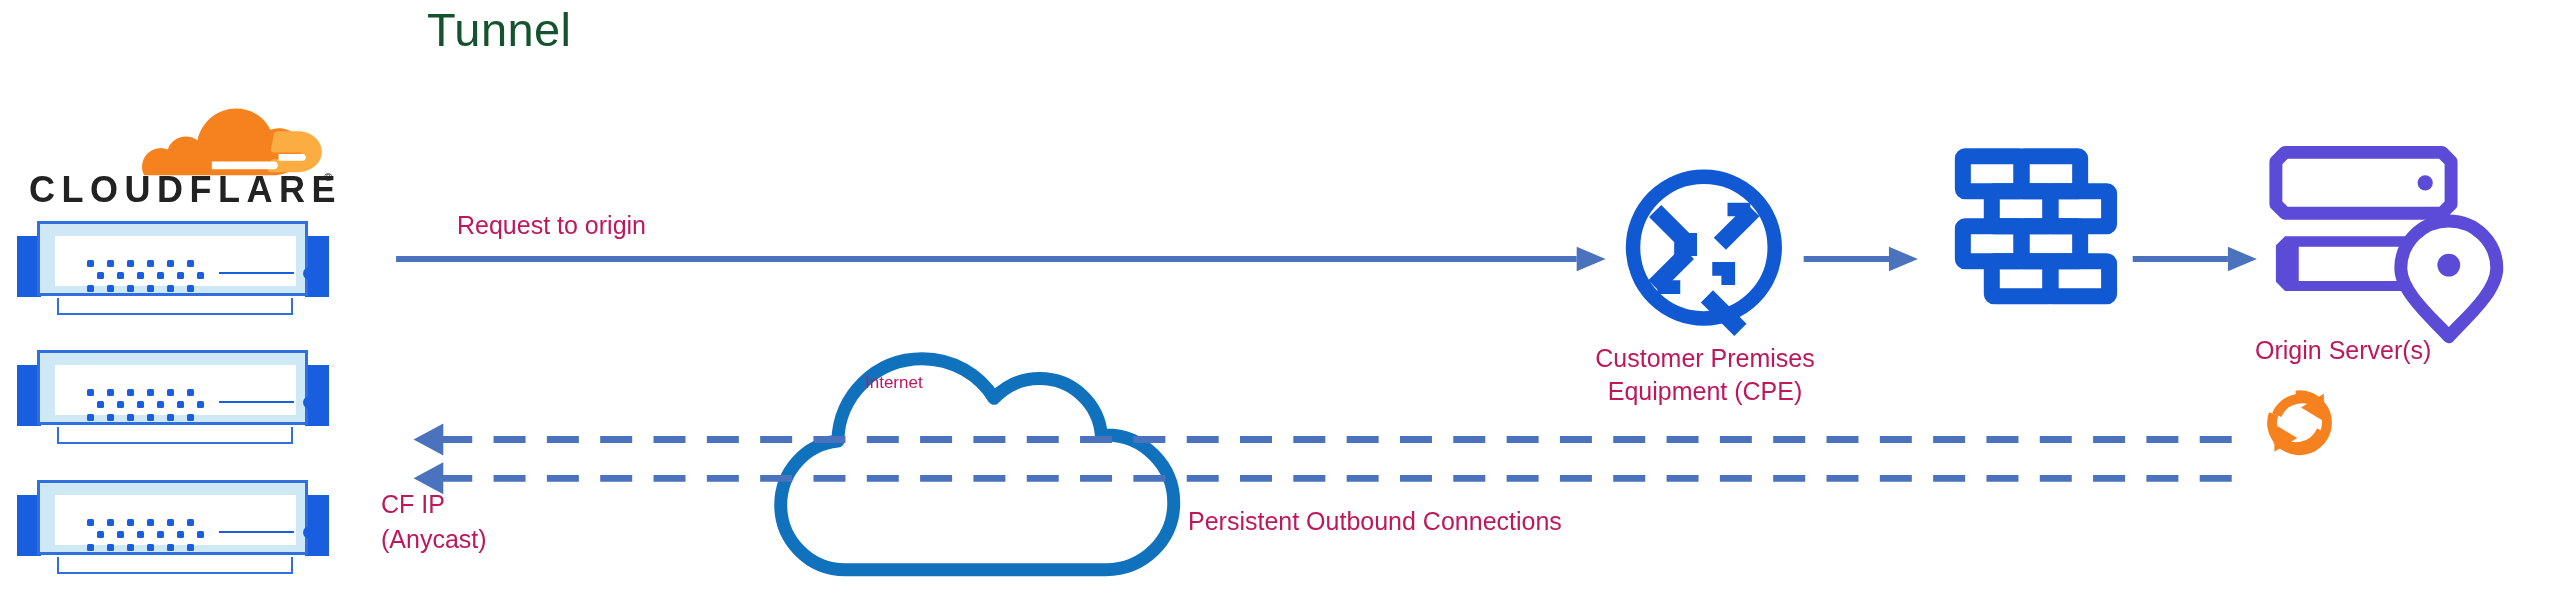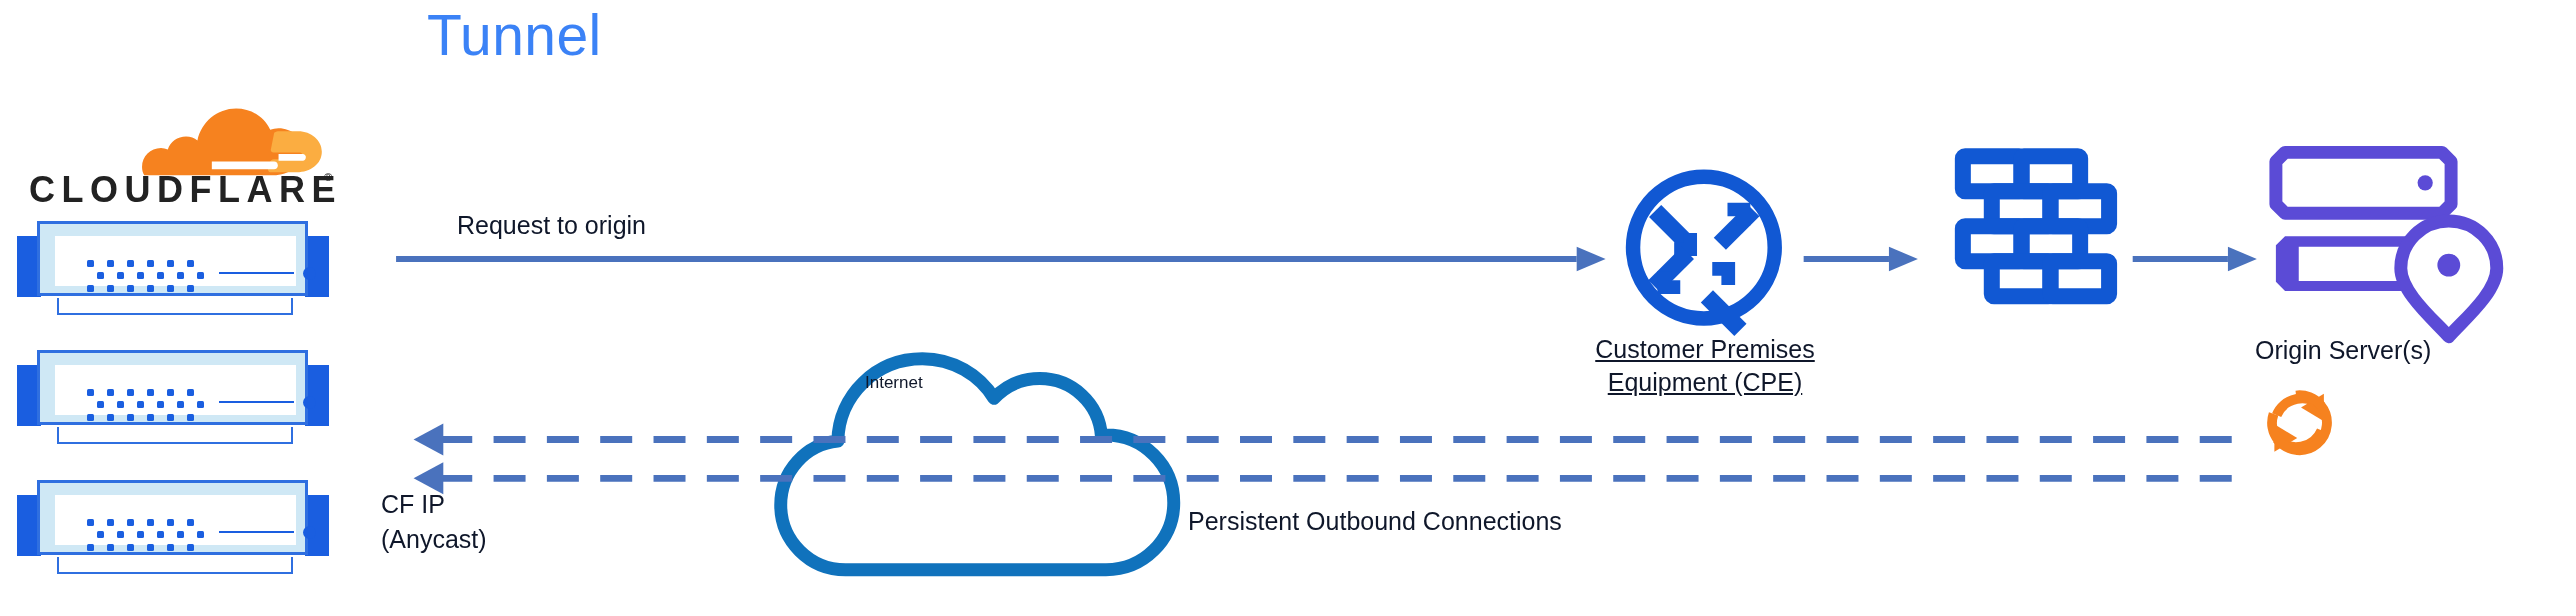--- a/index.html
+++ b/index.html
@@ -16,22 +16,22 @@
     height: 617px;
     background: #ffffff;
     overflow: hidden;
   }
   .abs { position: absolute; }
 
   
   #page-title {
     left: 427px;
     top: 1.5px;
-    font-size: 57px;
-    color: #3b82f6;
+    font-size: 47px;
+    color: #14532d;
     letter-spacing: 0.4px;
     white-space: nowrap;
   }
 
   
   #cf-logo { left: 23px; top: 107px; width: 320px; height: 110px; text-align: center; }
   #cf-wordmark {
     position: absolute;
     left: 6.1px;
     top: 62px;
@@ -116,30 +116,30 @@
     left: 248px;
     top: 31px;
     width: 13px;
     height: 13px;
     border-radius: 50%;
     background: #1a5ee0;
   }
 
   
   .lbl {
-    color: #0f172a;
+    color: #be185d;
     font-size: 25px;
     line-height: 33px;
     white-space: nowrap;
   }
   .lbl.center { text-align: center; }
 
   #request-label { left: 457px; top: 209px; }
   #internet-label { left: 865px; top: 366px; font-size: 17px; }
-  #cpe-label { left: 1545px; top: 333px; text-align: center; width: 320px; text-decoration: underline; }
+  #cpe-label { left: 1545px; top: 342px; text-align: center; width: 320px; }
   #fw-label { left: 1904px; top: 334px; text-align: center; width: 358px; }
   #origin-label { left: 2255px; top: 334px; width: 328px; }
   #cfd-label { left: 2327px; top: 388px; line-height: 30.5px; }
   #cfip-label { left: 381px; top: 487px; line-height: 35px; }
   #persistent-label { left: 1188px; top: 505px; }
 
   
   #vec { position: absolute; left: 0; top: 0; width: 2576px; height: 617px; }
 </style>
 </head>

